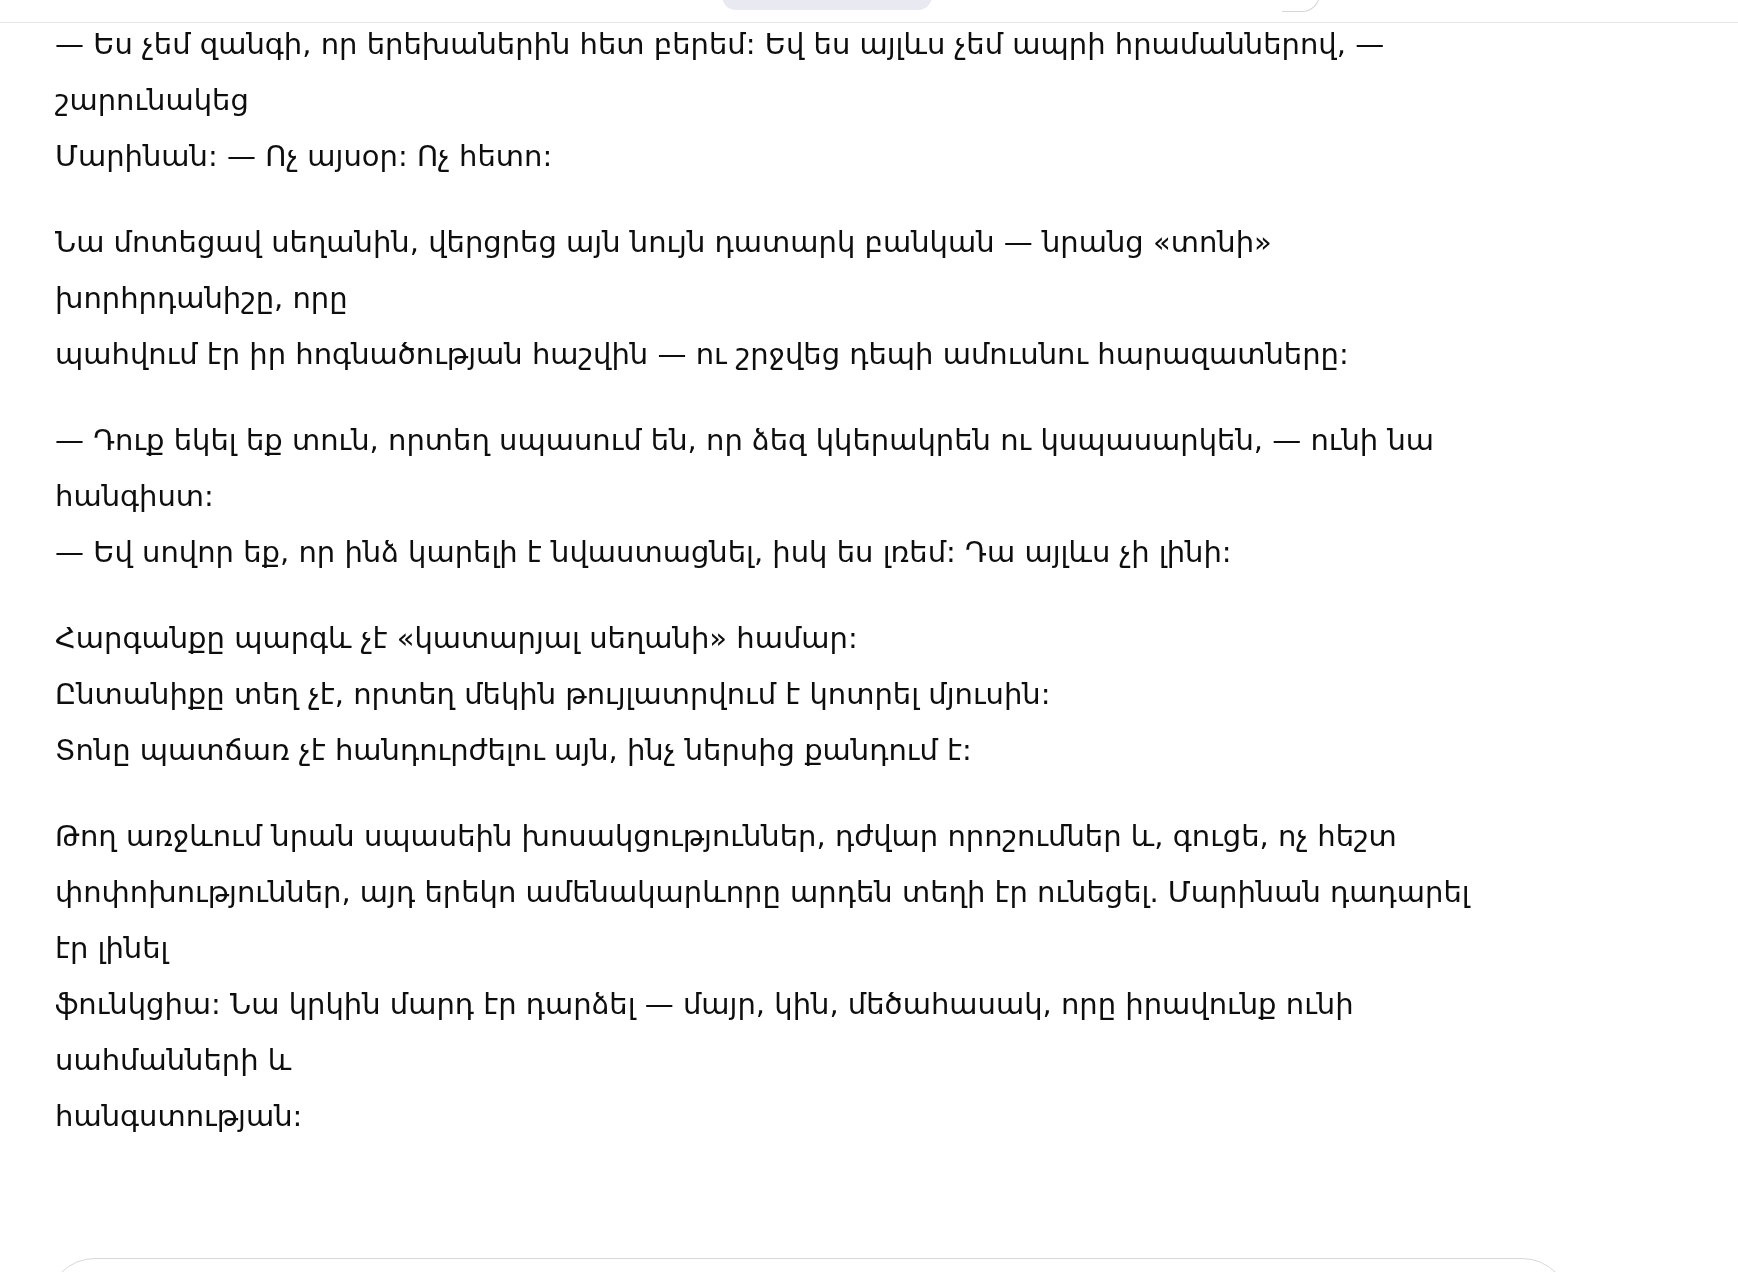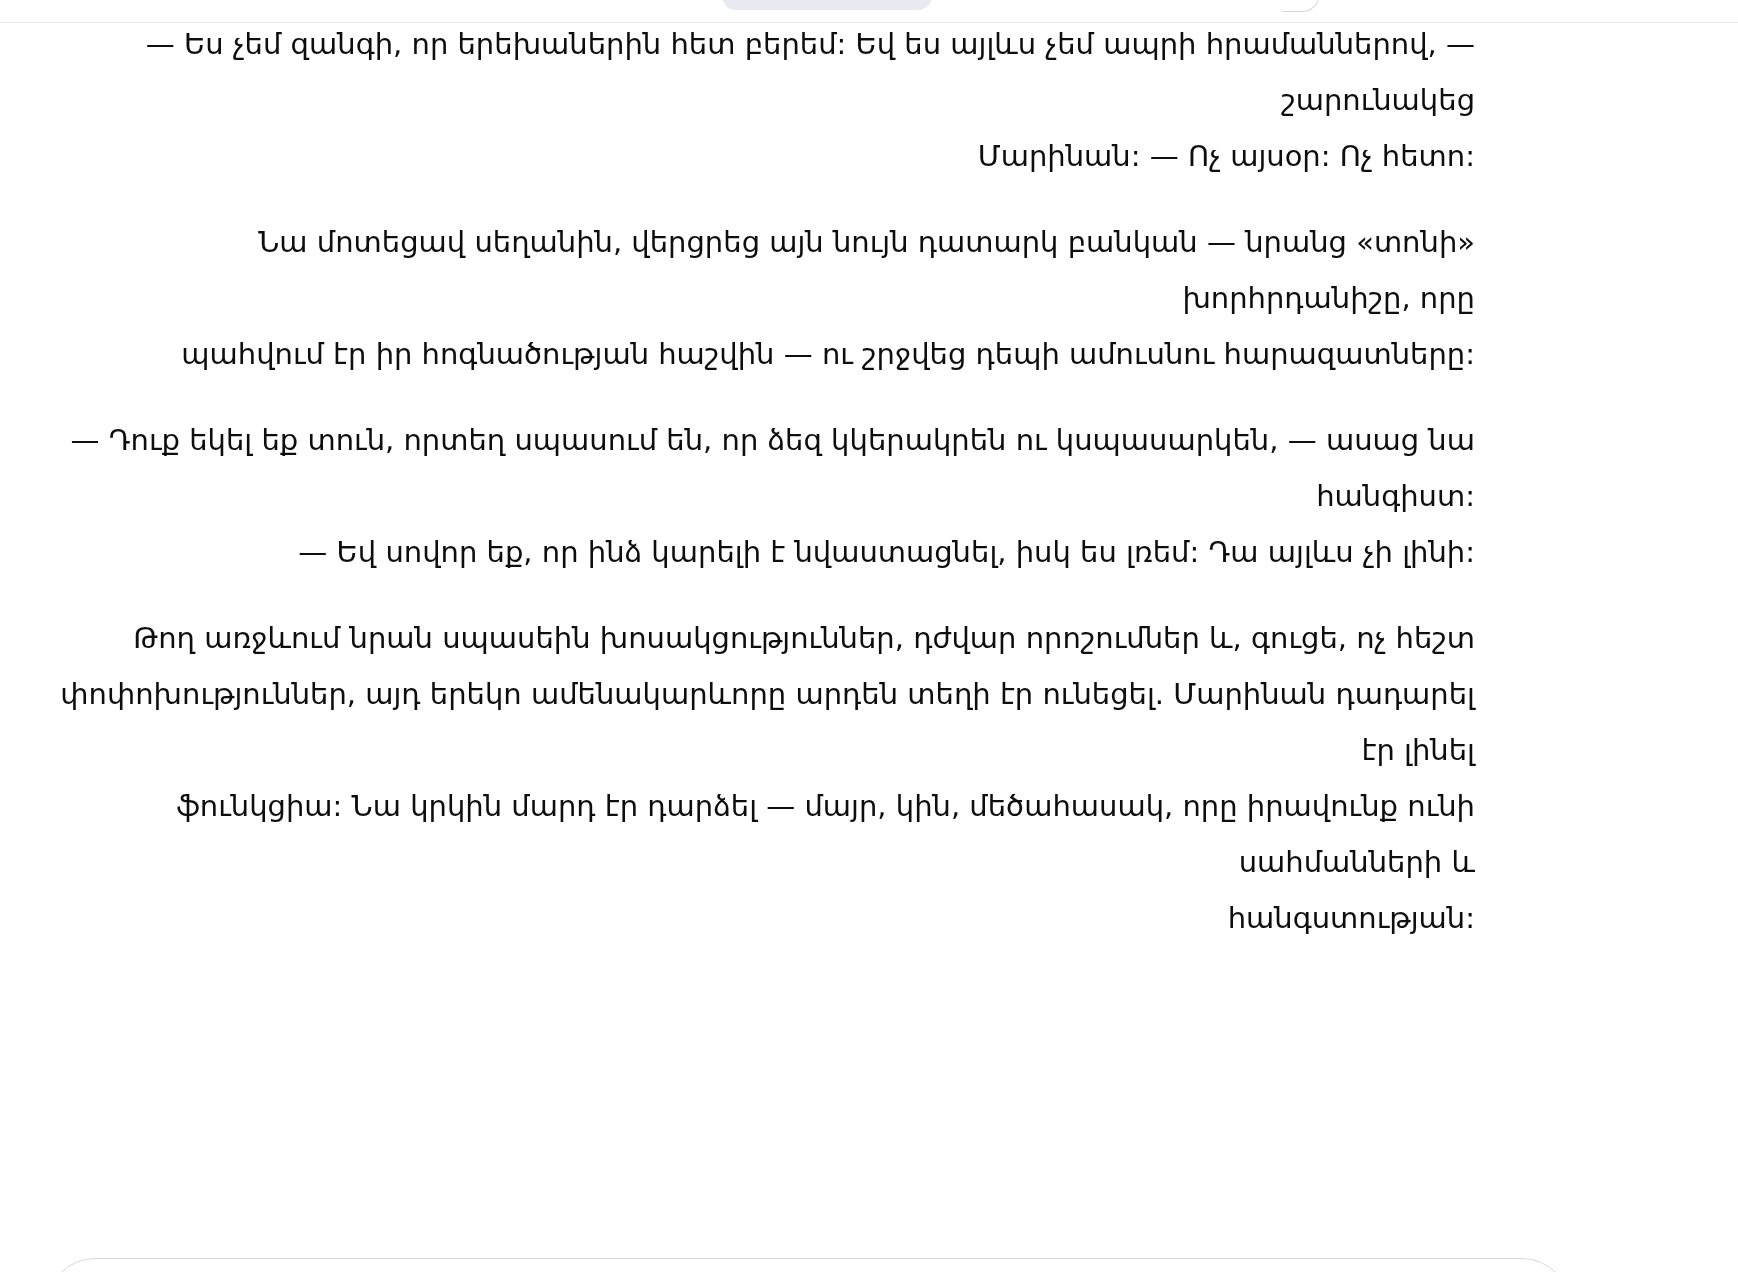--- a/index.html
+++ b/index.html
@@ -1,15 +1,15 @@
 <!DOCTYPE html>
 <html><head>
 <meta charset="utf-8">
 <style>
-  * { margin: 0; padding: 0; box-sizing: border-box; text-align: right; }
+  * { margin: 0; padding: 0; box-sizing: border-box; }
   html, body { background: #ffffff; }
   .page {
     position: relative;
     width: 1738px;
     height: 1272px;
     background: #ffffff;
     overflow: hidden;
     font-family: "DejaVu Sans", "Liberation Sans", sans-serif;
     color: #0e0e0e;
   }
@@ -64,22 +64,25 @@
 
   <div class="scrolled-bubble"></div>
   <div class="card-corner"></div>
   <div class="top-divider"></div>
 
   <div class="message">
     <p class="para">— Ես չեմ զանգի, որ երեխաներին հետ բերեմ: Եվ ես այլևս չեմ ապրի հրամաններով, — շարունակեց
 Մարինան: — Ոչ այսօր: Ոչ հետո:</p>
     <p class="para">Նա մոտեցավ սեղանին, վերցրեց այն նույն դատարկ բանկան — նրանց «տոնի» խորհրդանիշը, որը
 պահվում էր իր հոգնածության հաշվին — ու շրջվեց դեպի ամուսնու հարազատները:</p>
-    <p class="para">— Դուք եկել եք տուն, որտեղ սպասում են, որ ձեզ կկերակրեն ու կսպասարկեն, — ասաց նա հանգիստ:
+    <p class="para">— Դուք եկել եք տուն, որտեղ սպասում են, որ ձեզ կկերակրեն ու կսպասարկեն, — ունի նա հանգիստ:
 — Եվ սովոր եք, որ ինձ կարելի է նվաստացնել, իսկ ես լռեմ: Դա այլևս չի լինի:</p>
+    <p class="para">Հարգանքը պարգև չէ «կատարյալ սեղանի» համար:
+Ընտանիքը տեղ չէ, որտեղ մեկին թույլատրվում է կոտրել մյուսին:
+Տոնը պատճառ չէ հանդուրժելու այն, ինչ ներսից քանդում է:</p>
     <p class="para">Թող առջևում նրան սպասեին խոսակցություններ, դժվար որոշումներ և, գուցե, ոչ հեշտ
 փոփոխություններ, այդ երեկո ամենակարևորը արդեն տեղի էր ունեցել. Մարինան դադարել էր լինել
 ֆունկցիա: Նա կրկին մարդ էր դարձել — մայր, կին, մեծահասակ, որը իրավունք ունի սահմանների և
 հանգստության:</p>
 
   </div>
 
   <div class="composer"></div>
 
 </div>

